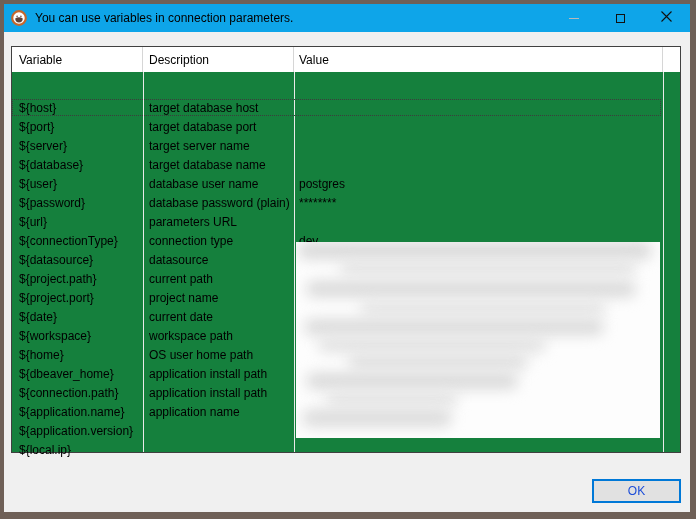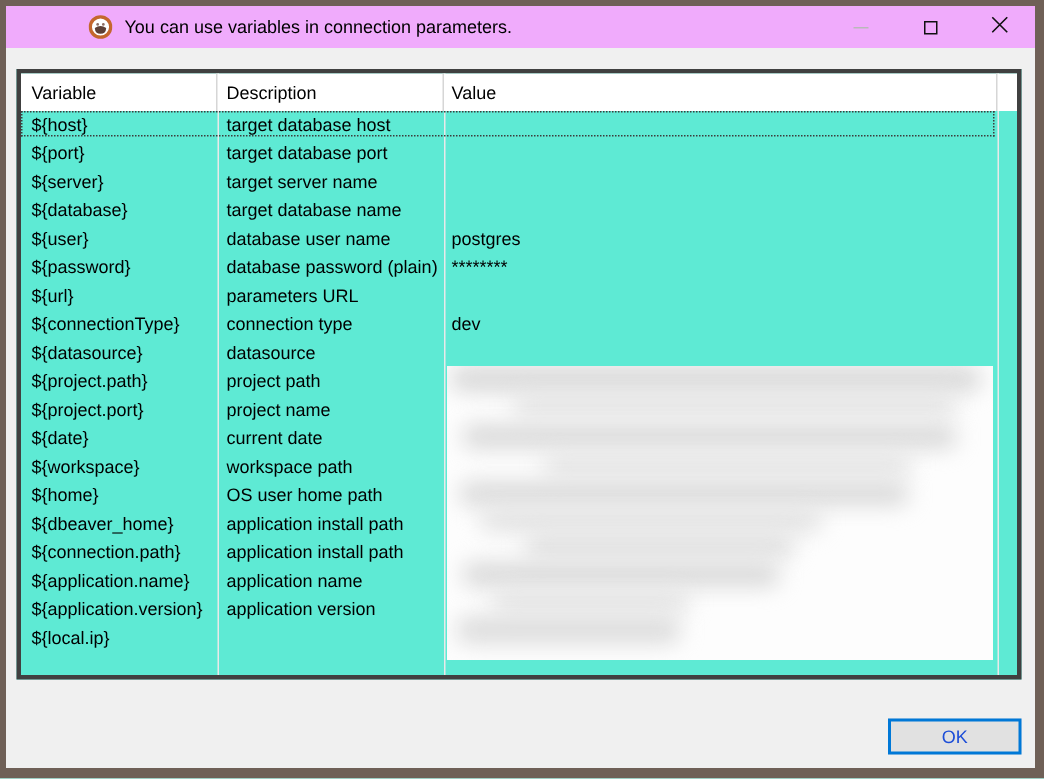--- a/index.html
+++ b/index.html
@@ -15,43 +15,43 @@
     background: #6f6057;
   }
   .dialog {
     position: absolute; left: 4px; top: 4px;
     width: 686px; height: 508px;
     background: #f0f0f0;
   }
   
   .titlebar {
     position: absolute; left: 0; top: 0; width: 100%; height: 28px;
-    background: #f0abfc; display: flex; align-items: center; padding-left: 48px;
+    background: #0ea5e9; display: flex; align-items: center;
   }
   .app-icon { margin-left: 7px; width: 16px; height: 16px; flex: 0 0 auto; }
   .title-text { margin-left: 8px; white-space: nowrap; }
   .caption-buttons { position: absolute; right: 1px; top: 0; height: 28px; display: flex; }
   .caption-btn {
     width: 46px; height: 28px;
     display: flex; align-items: center; justify-content: center;
   }
   .min-glyph { width: 10px; height: 0; border-top: 1px solid #b9b9b9; display: block; }
   .max-glyph { width: 9px; height: 9px; border: 1px solid #111; display: block; }
   
   .table-wrap {
     position: absolute; left: 7px; top: 42px;
     width: 670px; height: 407px;
-    background: #5eead4; border: 3px solid #404040;
+    background: #15803d; border: 1px solid #404040;
   }
   .thead { display: flex; height: 25px; position: relative; z-index: 2; background: #fff; }
   .th { padding-top: 6px; border-right: 1px solid #d6d6d6; }
   .c1 { width: 131px; padding-left: 7px; }
   .c2 { width: 151px; padding-left: 6px; }
   .c3 { width: 369px; padding-left: 5px; }
-  .tbody { position: relative; z-index: 1; }
+  .tbody { position: relative; z-index: 1; margin-top: 27px; }
   .trow { display: flex; height: 19px; line-height: 19px; position: relative; }
   .cell { display: block; white-space: nowrap; overflow: hidden; }
   .focus-rect {
     display: none; position: absolute; left: 0; top: 0;
     width: 649px; height: 17px; border: 1px dotted #3c3c3c;
   }
   .trow.selected .focus-rect { display: block; }
   .vline { position: absolute; top: 0; bottom: 0; width: 1px; background: #e9e9e9; z-index: 0; }
   .v1 { left: 131px; } .v2 { left: 282px; } .v3 { left: 651px; }
   
@@ -164,21 +164,21 @@
 
   </div>
           <div class="trow">
     <span class="cell c1">${datasource}</span>
     <span class="cell c2">datasource</span>
     <span class="cell c3"></span>
 
   </div>
           <div class="trow">
     <span class="cell c1">${project.path}</span>
-    <span class="cell c2">project path</span>
+    <span class="cell c2">current path</span>
     <span class="cell c3"></span>
 
   </div>
           <div class="trow">
     <span class="cell c1">${project.port}</span>
     <span class="cell c2">project name</span>
     <span class="cell c3"></span>
 
   </div>
           <div class="trow">
@@ -212,21 +212,20 @@
 
   </div>
           <div class="trow">
     <span class="cell c1">${application.name}</span>
     <span class="cell c2">application name</span>
     <span class="cell c3"></span>
 
   </div>
           <div class="trow">
     <span class="cell c1">${application.version}</span>
-    <span class="cell c2">application version</span>
     <span class="cell c3"></span>
 
   </div>
           <div class="trow">
     <span class="cell c1">${local.ip}</span>
     <span class="cell c3"></span>
 
   </div>
         </div>
 

